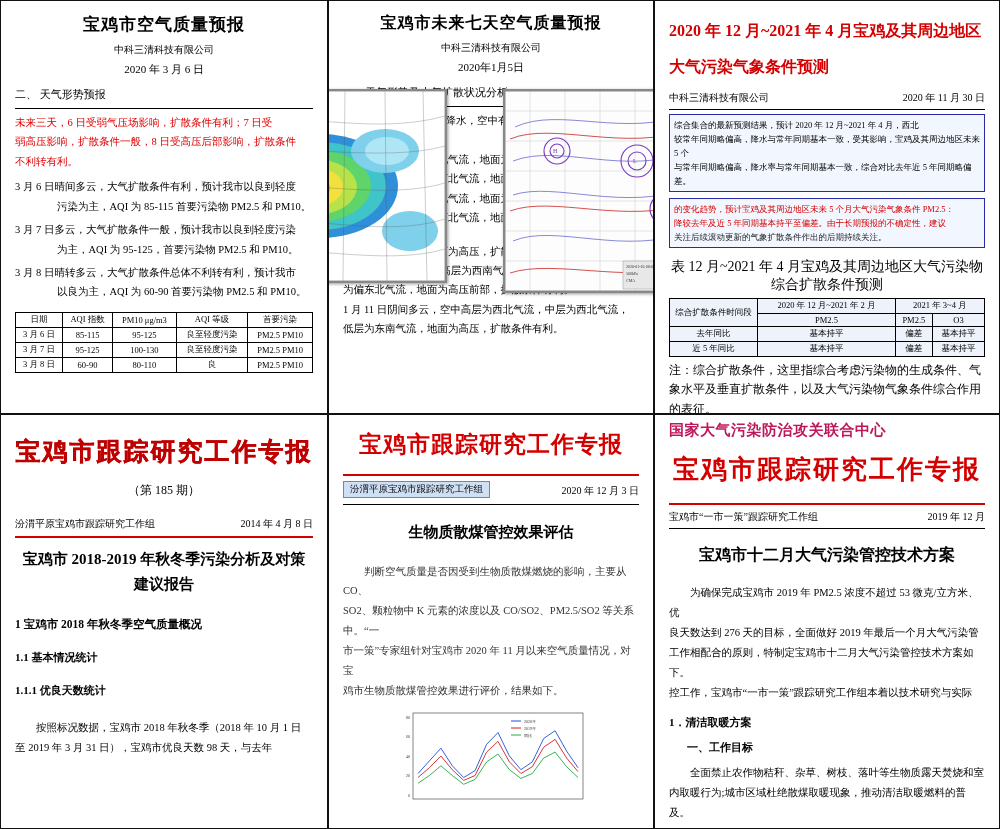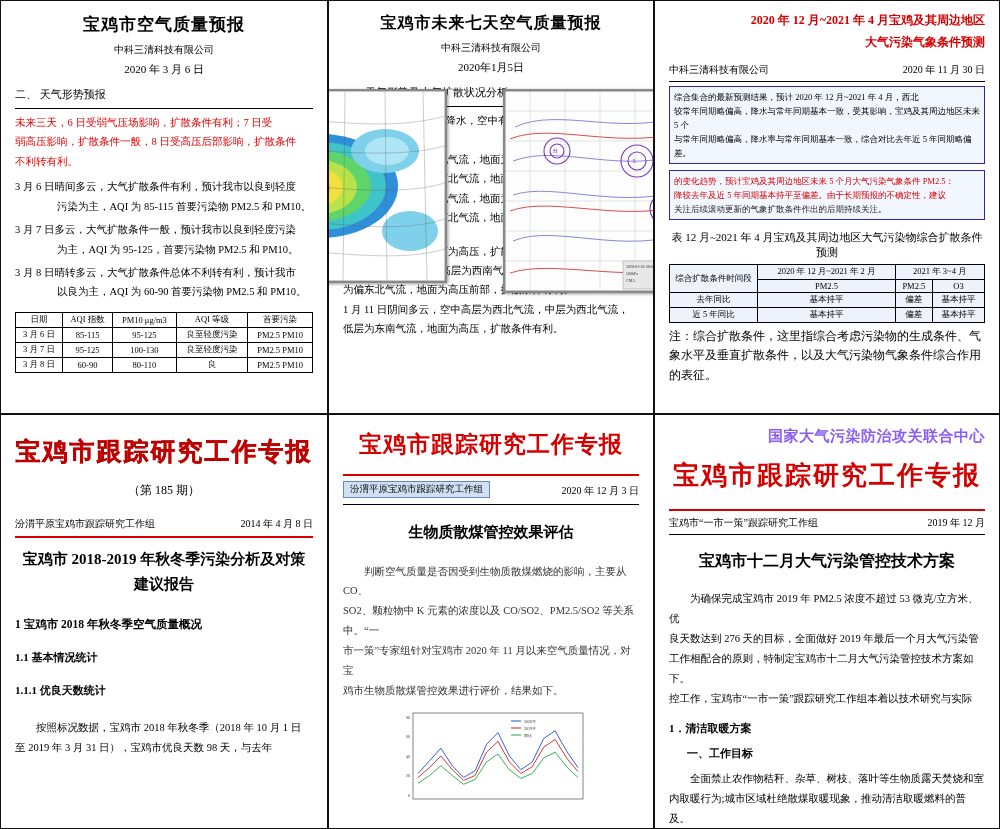--- a/index.html
+++ b/index.html
@@ -18,39 +18,39 @@
   .sec{font-size:11px;margin:6px 0 2px 0;}
   
   table{border-collapse:collapse;width:100%;font-size:8.5px;}
   table td,table th{border:1px solid #000;padding:1px 2px;text-align:center;font-weight:normal;}
   
   .mapbox{position:absolute;border:2px solid #888;background:#fff;box-shadow:1px 1px 3px rgba(0,0,0,.4);overflow:hidden;}
   
   .wx1{left:96px;top:86px;width:208px;height:190px;}
   .wx2{left:175px;top:86px;width:188px;height:200px;}
   
-  .p3 .redtitle{color:#d40000;font-weight:bold;text-align:right;font-size:12px;line-height:1.5;margin-top:4px;}
+  .p3 .redtitle{color:#d40000;font-weight:bold;text-align:left;font-size:16px;line-height:1.5;margin-top:12px;}
   .p3 .boxed{border:1px solid #2a2aa8;background:#f2f6ff;padding:3px 4px;font-size:8.5px;line-height:1.65;margin-top:4px;}
   
   .bigred{color:#d40000;font-weight:bold;text-align:center;font-size:25px;letter-spacing:2px;-webkit-text-stroke:0.4px #b00;}
   .bigred2{color:#d40000;font-weight:bold;text-align:center;font-size:23px;letter-spacing:1px;}
   .redline{border:0;border-top:2px solid #d40000;margin:5px 0;}
   .thinline{border:0;border-top:1px solid #000;margin:4px 0;}
   .row-between{display:flex;justify-content:space-between;align-items:flex-end;font-size:10px;}
   .bluebox{display:inline-block;background:#cfe0f5;border:1px solid #6688bb;padding:1px 6px;font-size:9.5px;}
   .h2c{text-align:center;font-size:15px;font-weight:bold;margin-top:10px;line-height:1.5;}
   .h3{font-size:11.5px;font-weight:bold;margin:10px 0 4px 0;}
   .h4{font-size:11px;font-weight:bold;margin:8px 0 4px 0;}
   .body-cn{font-size:10.5px;line-height:1.9;text-indent:21px;margin:0;}
   
   .blurry{filter:blur(0.55px);color:#333;}
   
   .chartwrap{margin:6px auto 0 auto;width:200px;}
   
-  .p6 .natc{color:#8b5cf6;font-weight:bold;text-align:right;font-size:15px;letter-spacing:.5px;margin-top:6px;}
+  .p6 .natc{color:#be185d;font-weight:bold;text-align:left;font-size:15px;letter-spacing:.5px;margin-top:0;}
   .p6 .maint{color:#d40000;font-weight:bold;text-align:center;font-size:26px;letter-spacing:2px;margin-top:12px;}
   .smallnote{font-size:12px;line-height:1.6;margin-top:4px;}
 </style>
 </head>
 <body>
 
 <div class="grid">
 
   <div class="panel">
     <div class="doc">
@@ -217,21 +217,21 @@
       <div class="boxed">
         <div>综合集合的最新预测结果，预计 2020 年 12 月~2021 年 4 月，西北</div>
         <div>较常年同期略偏高，降水与常年同期基本一致，受其影响，宝鸡及其周边地区未来 5 个</div>
         <div>与常年同期略偏高，降水率与常年同期基本一致，综合对比去年近 5 年同期略偏差。</div>
       </div>
       <div class="boxed" style="color:#d40000;margin-top:6px;">
         <div>的变化趋势，预计宝鸡及其周边地区未来 5 个月大气污染气象条件 PM2.5：</div>
         <div>降较去年及近 5 年同期基本持平至偏差。由于长期预报的不确定性，建议</div>
         <div style="color:#222;">关注后续滚动更新的气象扩散条件作出的后期持续关注。</div>
       </div>
-      <div style="font-size:11px;text-align:center;margin-top:10px;">表 12 月~2021 年 4 月宝鸡及其周边地区大气污染物综合扩散条件预测</div>
+      <div style="font-size:14px;text-align:center;margin-top:10px;">表 12 月~2021 年 4 月宝鸡及其周边地区大气污染物综合扩散条件预测</div>
       <table style="margin-top:4px;background:#eef3fb;">
         <tbody>
             <tr>
           <td rowspan="2" style="width:28%;">综合扩散条件时间段</td>
           <td>2020 年 12 月~2021 年 2 月</td>
           <td colspan="2">2021 年 3~4 月</td>
         </tr>
         <tr>
           <td>PM2.5</td>
           <td>PM2.5</td>

